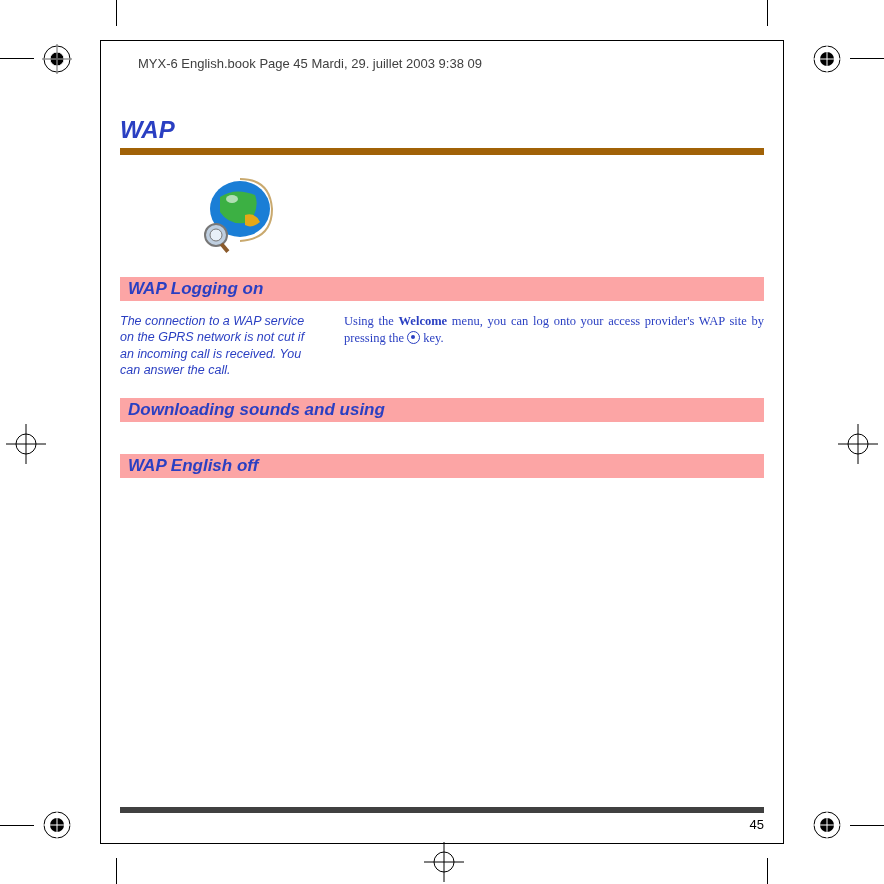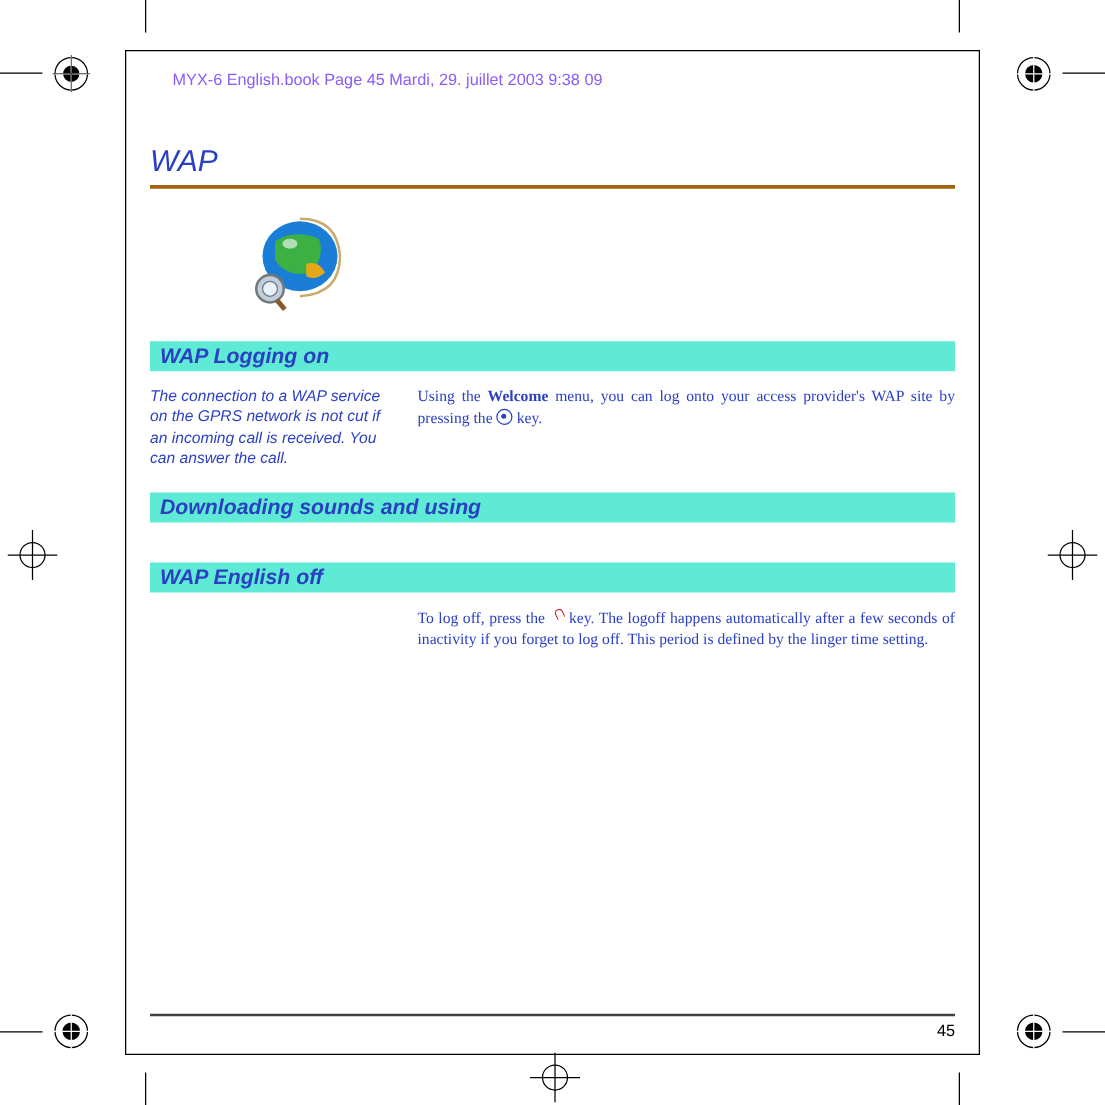--- a/index.html
+++ b/index.html
@@ -19,52 +19,52 @@
   .reg-mark svg { display:block; }
   .page-frame {
     position: absolute;
     top: 40px; left: 100px; right: 100px; bottom: 40px;
     border: 1px solid #000;
   }
   .running-head {
     position: absolute;
     top: 56px; left: 138px;
     font-size: 13px;
-    color: #8b5cf6;
+    color: #404040;
   }
   .content {
     position: absolute;
     top: 116px; left: 120px; right: 120px; bottom: 60px;
   }
   .chapter-title {
     color: #2a3fc2;
     font-size: 24px;
-    font-weight: normal;
+    font-weight: bold;
     font-style: italic;
-    border-bottom: 3px solid #a16207;
+    border-bottom: 7px solid #a16207;
     padding-bottom: 4px;
     margin-bottom: 12px;
   }
   .globe {
     width: 90px; height: 90px;
     margin: 8px 0 18px 70px;
     position: relative;
   }
   .section-bar {
-    background: #5eead4;
+    background: #fca5a5;
     color: #2a3fc2;
     font-weight: bold;
     font-style: italic;
     font-size: 17px;
     padding: 2px 8px;
     margin: 20px 0 12px 0;
   }
   .two-col {
     display: flex;
-    gap: 14px;
+    gap: 24px;
     margin-bottom: 10px;
   }
   .sidecol {
     width: 200px;
     font-size: 12.5px;
     font-style: italic;
     color: #2a3fc2;
     line-height: 1.3;
     flex-shrink: 0;
   }
@@ -107,21 +107,21 @@
     width:5px; height:7px;
     border:1.5px solid #c23; border-bottom:none;
     border-radius: 5px 5px 0 0;
     transform: rotate(-25deg);
   }
   .page-num {
     position: absolute;
     right: 120px;
     bottom: 52px;
     font-size: 13px;
-    border-top: 2px solid #404040;
+    border-top: 6px solid #404040;
     padding-top: 4px;
     width: 644px;
     text-align: right;
   }
   
   .tick { position:absolute; background:#000; }
 </style>
 </head>
 <body>
 
@@ -222,22 +222,17 @@
   <div class="section-bar">Downloading sounds and using</div>
 
   <div class="two-col">
     <div class="sidecol"></div>
   </div>
 
   <div class="section-bar">WAP English off</div>
 
   <div class="two-col">
     <div class="sidecol"></div>
-    <div class="maincol">
-      <p>
-        <span>To log off, press the </span><span class="hang-icon"></span><span> key. The logoff happens automatically after a few seconds of inactivity if you forget to log off. This period is defined by the linger time setting.</span>
-      </p>
-    </div>
   </div>
 
 </div>
 
 <div class="page-num">45</div>
 
 </body></html>

